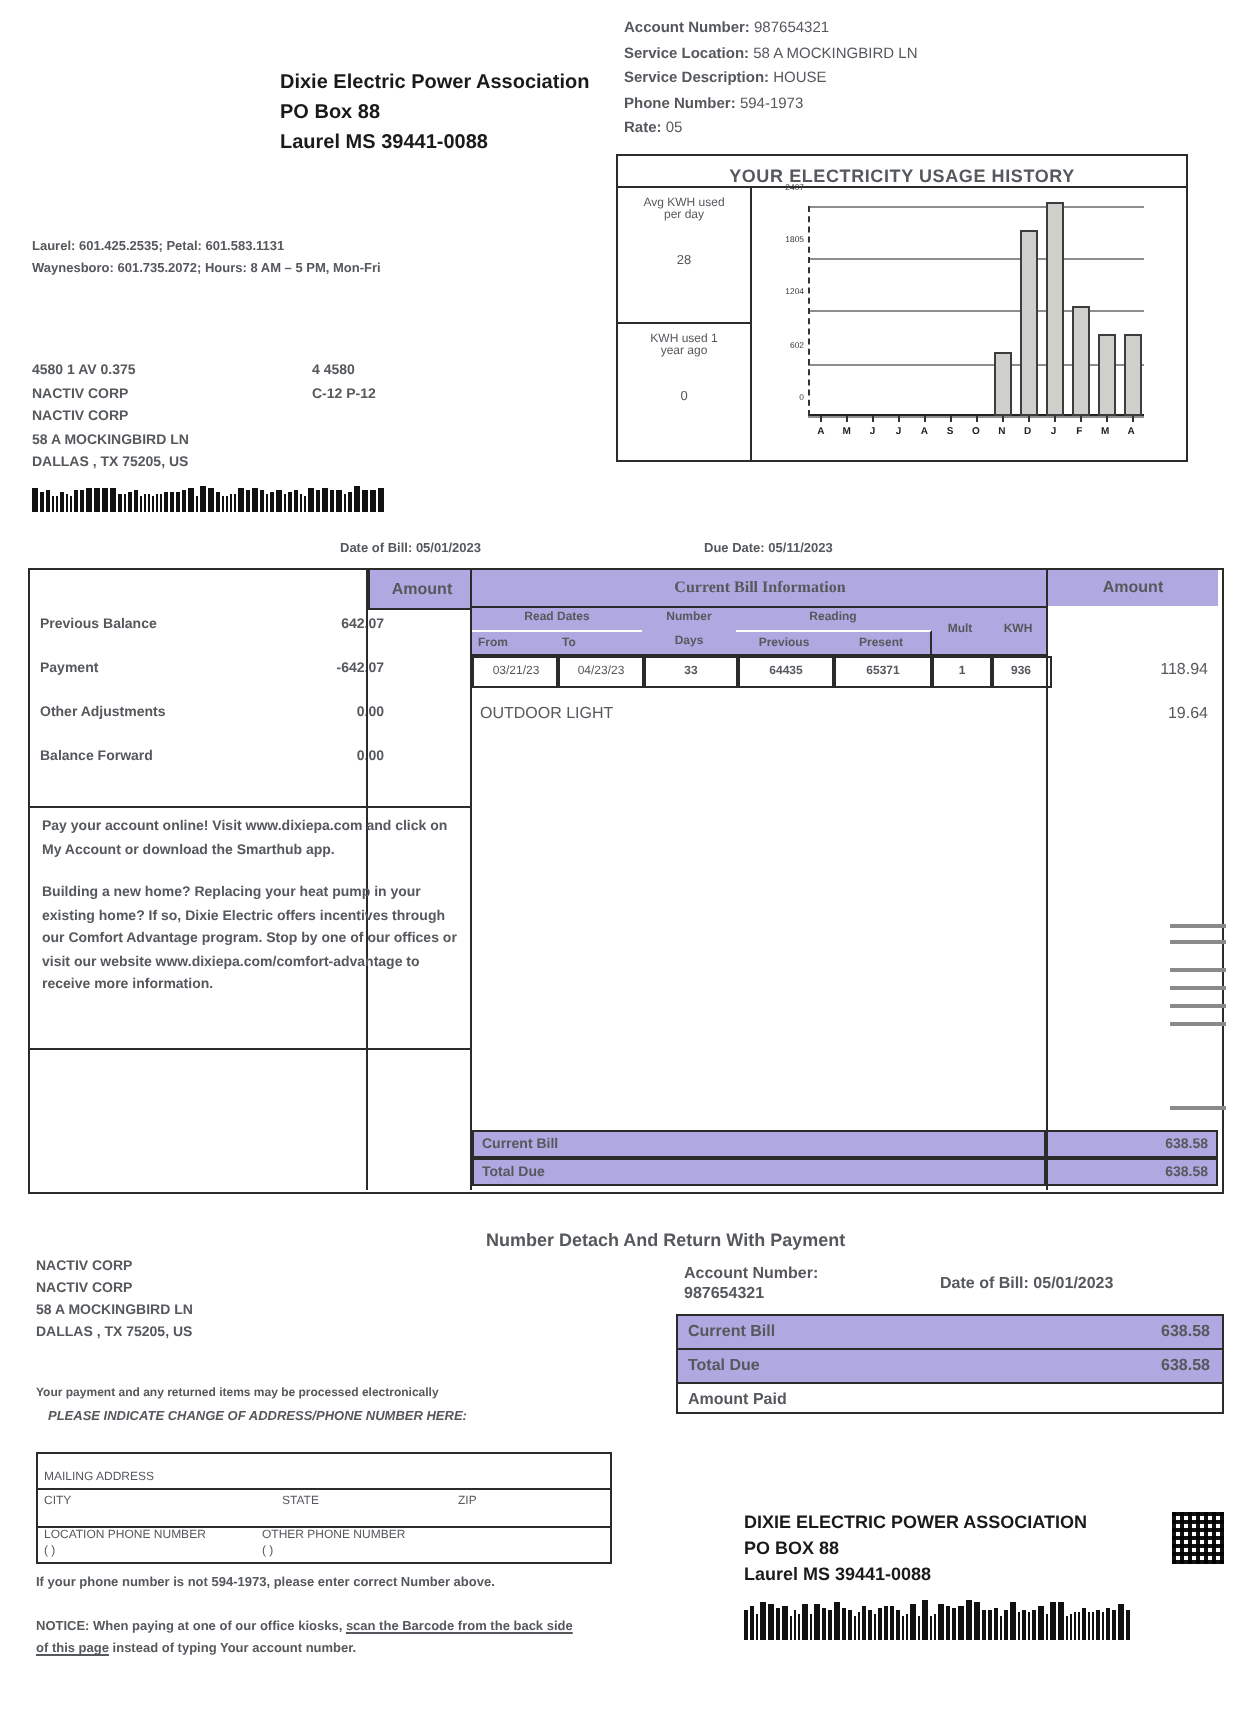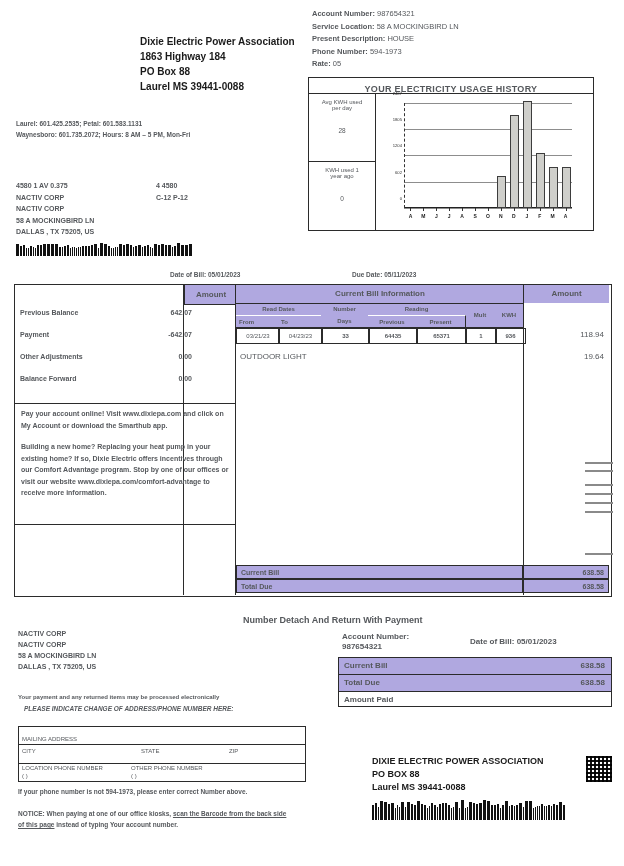--- a/index.html
+++ b/index.html
@@ -66,36 +66,35 @@
   .hline{position:absolute;background:#8a8a8a;height:2px;width:28px;}
 </style>
 </head>
 <body>
 
 <div class="pg">
 
 
   <div class="abs" style="left:140px;top:34px;line-height:15px;">
     <div class="t10 b">Dixie Electric Power Association</div>
-    <div class="t10 b">1863 Highway 184</div>
     <div class="t10 b">PO Box 88</div>
     <div class="t10 b">Laurel MS 39441-0088</div>
   </div>
 
   <div class="abs" style="left:312px;top:8px;line-height:12.6px;">
     <div class="t75 gray">
       <span class="b">Account Number:</span>
       <span>987654321</span>
     </div>
     <div class="t75 gray">
       <span class="b">Service Location:</span>
       <span>58 A MOCKINGBIRD LN</span>
     </div>
     <div class="t75 gray">
-      <span class="b">Present Description:</span>
+      <span class="b">Service Description:</span>
       <span>HOUSE</span>
     </div>
     <div class="t75 gray">
       <span class="b">Phone Number:</span>
       <span>594-1973</span>
     </div>
     <div class="t75 gray">
       <span class="b">Rate:</span>
       <span>05</span>
     </div>
@@ -288,21 +287,21 @@
       <div style="position: relative; height: 22px;">
         <span class="t7 b gray" style="position: absolute; left: 6px; top: 6px;">Balance Forward</span>
         <span class="t7 b gray" style="position: absolute; left: 130px; width: 48px; text-align: right; top: 6px;">0.00</span>
       </div>
     </div>
 
   <div class="abs" style="left:183px;top:284px;width:1px;height:311px;background:#2b2b2b;"></div>
   <div class="abs" style="left:235px;top:284px;width:1px;height:311px;background:#2b2b2b;"></div>
 
   <div class="abs lav" style="left:236px;top:285px;width:288px;height:18px;border-right:1px solid #2b2b2b;">
-    <div class="ctr t8 b gray" style="line-height:18px;">Current Bill Information</div>
+    <div class="ctr t8 b gray" style="line-height:18px;font-family:Liberation Serif, serif;">Current Bill Information</div>
   </div>
   <div class="abs lav" style="left:524px;top:285px;width:85px;height:18px;">
     <div class="ctr t8 b gray" style="line-height:18px;">Amount</div>
   </div>
   <div class="abs" style="left:523px;top:284px;width:1px;height:311px;background:#2b2b2b;"></div>
   <div class="abs" style="left:236px;top:303px;width:288px;height:1px;background:#2b2b2b;"></div>
 
   <div class="abs lav" style="left:236px;top:304px;width:85px;height:11px;border-right:1px solid #2b2b2b;">
     <div class="ctr t6 b gray" style="line-height:11px;">Read Dates</div>
   </div>

